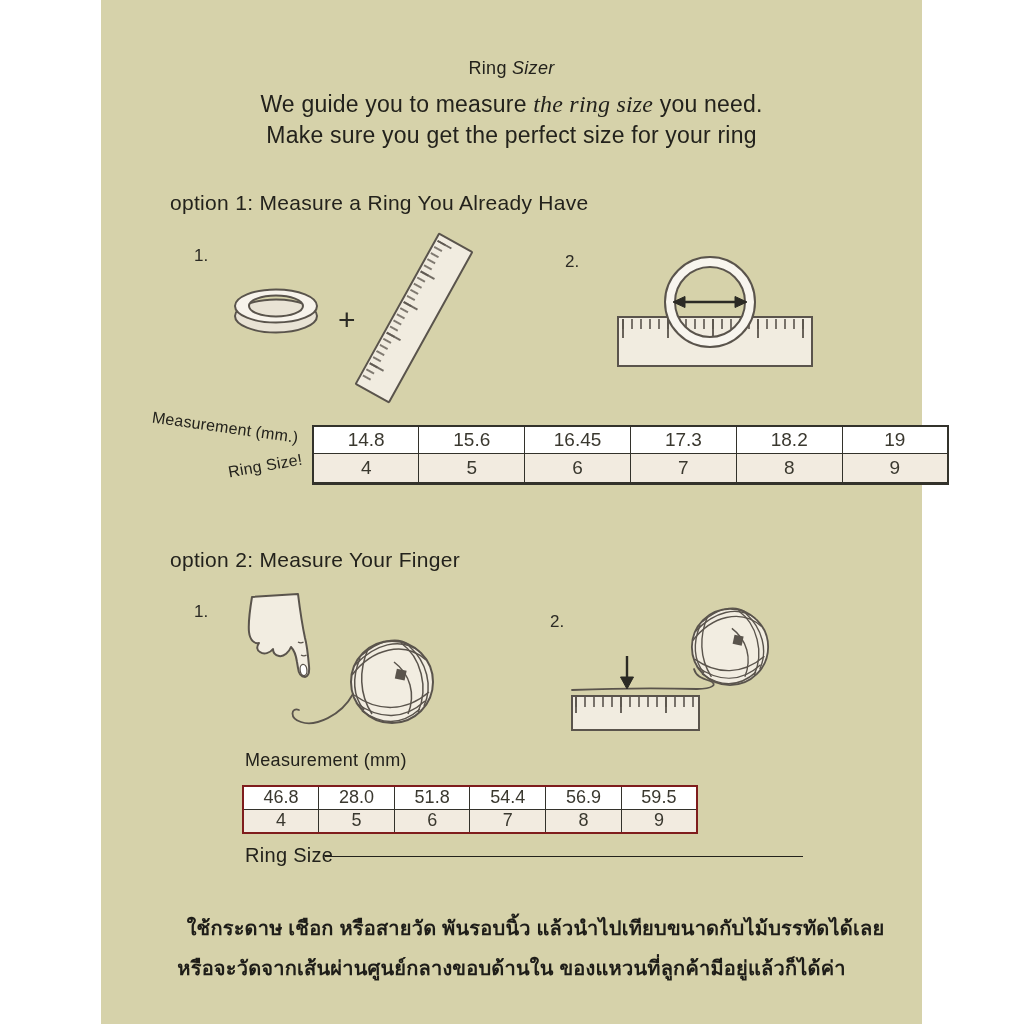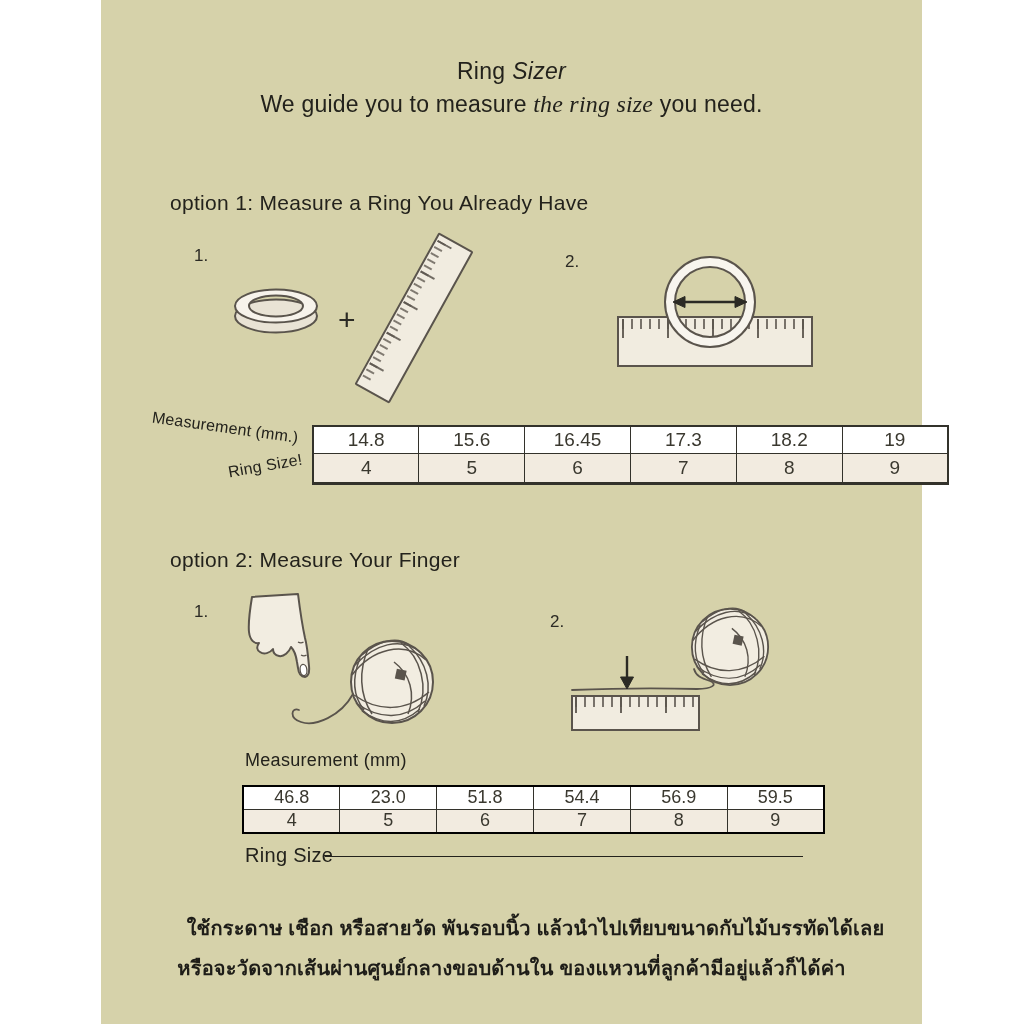--- a/index.html
+++ b/index.html
@@ -8,21 +8,21 @@
     position:relative; width:1024px; height:1024px; background:#ffffff;
     font-family:"Liberation Sans", sans-serif; color:#23221c; overflow:hidden;
   }
   .canvas {
     position:absolute; left:101px; top:0; width:821px; height:1024px;
     background:#d6d2aa;
   }
   .abs { position:absolute; }
   .center { left:0; width:100%; text-align:center; }
 
-  .title { top:58px; font-size:23px; letter-spacing:.3px;text-align:center; }
+  .title { top:58px; font-size:18px; letter-spacing:.3px;text-align:center; }
   .title .it { font-style:italic; }
   .subtitle1 { top:91px; font-size:23px; letter-spacing:.2px; }
   .subtitle1 .serif-em { font-family:"Liberation Serif", serif; font-style:italic; font-size:24px; }
   .subtitle2 { top:122px; font-size:23px; letter-spacing:.2px; }
 
   .opt-heading { left:69px; font-size:21px; letter-spacing:.3px; }
   .h-opt1 { top:191px; }
   .h-opt2 { top:548px; }
 
   .step-label { font-size:17px; color:#2b2a24; }
@@ -32,21 +32,21 @@
   
   .size-table { position:absolute; border-collapse:collapse; table-layout:fixed; }
   .size-table td {
     border:1.6px solid #33322b; text-align:center; vertical-align:middle;
     color:#3a382f;
   }
   .t1 { left:211px; top:425px; width:637px; border:2px solid #33322b; border-bottom-width:3px; }
   .t1 td { font-size:19px; }
   .t1 .row-measure td { height:27px; background:#ffffff; }
   .t1 .row-size td { height:30px; background:#f2ebe0; }
-  .t2 { left:141px; top:785px; width:583px; border:2px solid #000000; }
+  .t2 { left:141px; top:785px; width:456px; border:2px solid #7f1d1d; }
   .t2 td { font-size:18px; }
   .t2 .row-measure td { height:23px; background:#ffffff; }
   .t2 .row-size td { height:24px; background:#f2ebe0; }
 
   .lbl-measure1 {
     left:26px; top:417px; width:172px; text-align:right; font-size:16px;
     transform:rotate(8deg); transform-origin:center; letter-spacing:.2px;
   }
   .lbl-size1 {
     left:92px; top:460px; width:110px; text-align:right; font-size:16px;
@@ -153,20 +153,21 @@
           <polygon points="526,689 519.5,677 532.5,677" stroke-width="1"></polygon>
         </g>
       </g>
       <g>
         <use href="#yarn-ball" transform="translate(629,647) scale(0.93)"></use>
       </g>
     </svg>
 
     <div class="abs center title"><span>Ring </span><span class="it">Sizer</span></div>
     <div class="abs center subtitle1"><span>We guide you to measure </span><span class="serif-em">the ring size</span><span> you need.</span></div>
+    <div class="abs center subtitle2">Make sure you get the perfect size for your ring</div>
 
     <div class="abs opt-heading h-opt1">option 1: Measure a Ring You Already Have</div>
     <div class="abs step-label" style="left:93px; top:246px;">1.</div>
     <div class="abs plus">+</div>
     <div class="abs step-label" style="left:464px; top:252px;">2.</div>
 
     <div class="abs lbl-measure1">Measurement (mm.)</div>
     <div class="abs lbl-size1">Ring Size!</div>
 
     <table class="size-table t1">
@@ -193,21 +194,21 @@
     <div class="abs opt-heading h-opt2">option 2: Measure Your Finger</div>
     <div class="abs step-label" style="left:93px; top:602px;">1.</div>
     <div class="abs step-label" style="left:449px; top:612px;">2.</div>
 
     <div class="abs lbl-measure2">Measurement (mm)</div>
 
     <table class="size-table t2">
       <tbody>
           <tr class="row-measure">
         <td>46.8</td>
-        <td>23.0</td>
+        <td>28.0</td>
         <td>51.8</td>
         <td>54.4</td>
         <td>56.9</td>
         <td>59.5</td>
       </tr>
       <tr class="row-size">
         <td>4</td>
         <td>5</td>
         <td>6</td>
         <td>7</td>

